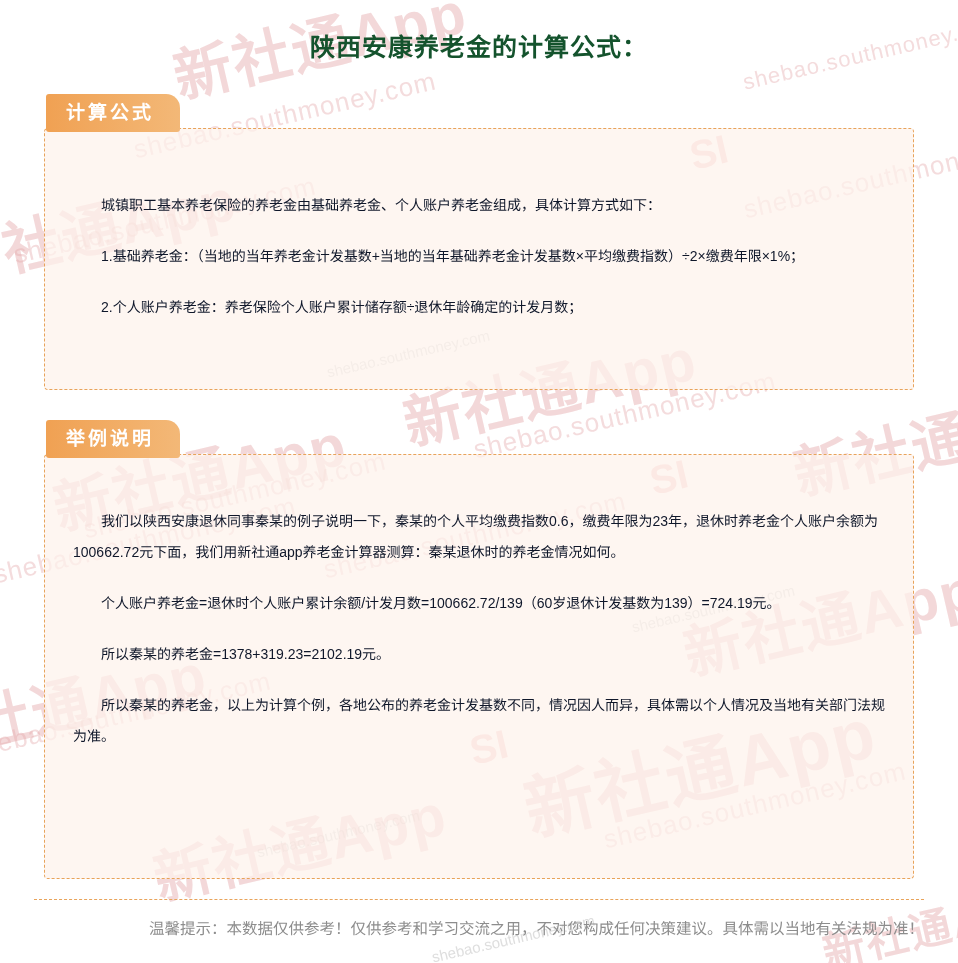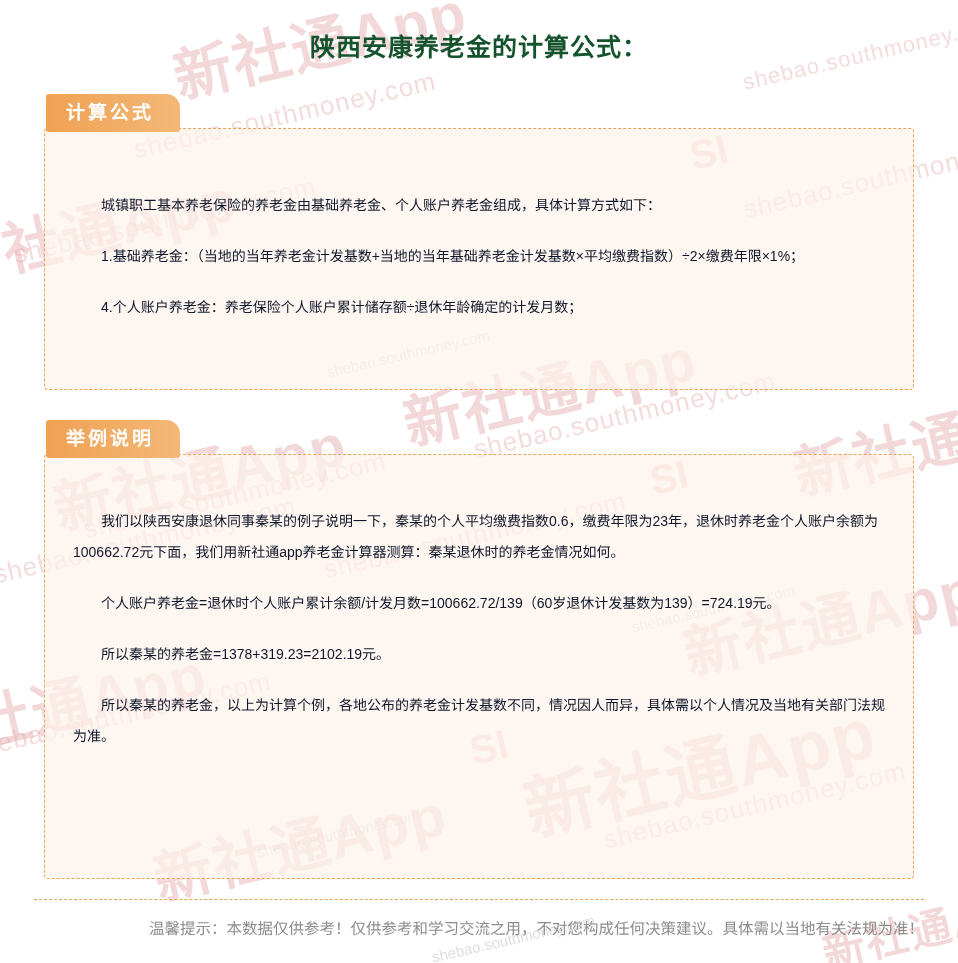--- a/index.html
+++ b/index.html
@@ -157,21 +157,21 @@
 
 <div class="page">
 
   <div class="page-title">陕西安康养老金的计算公式：</div>
 
   <div class="section section-1">
     <div class="section-tab">计算公式</div>
     <div class="section-body body-1">
       <p class="para">城镇职工基本养老保险的养老金由基础养老金、个人账户养老金组成，具体计算方式如下：</p>
       <p class="para">1.基础养老金：（当地的当年养老金计发基数+当地的当年基础养老金计发基数×平均缴费指数）÷2×缴费年限×1%；</p>
-      <p class="para last">4.个人账户养老金：养老保险个人账户累计储存额÷退休年龄确定的计发月数；</p>
+      <p class="para last">2.个人账户养老金：养老保险个人账户累计储存额÷退休年龄确定的计发月数；</p>
     </div>
   </div>
 
   <div class="section section-2">
     <div class="section-tab">举例说明</div>
     <div class="section-body body-2">
       <p class="para">我们以陕西安康退休同事秦某的例子说明一下，秦某的个人平均缴费指数0.6，缴费年限为23年，退休时养老金个人账户余额为100662.72元下面，我们用新社通app养老金计算器测算：秦某退休时的养老金情况如何。</p>
       <p class="para">个人账户养老金=退休时个人账户累计余额/计发月数=100662.72/139（60岁退休计发基数为139）=724.19元。</p>
       <p class="para">所以秦某的养老金=1378+319.23=2102.19元。</p>
       <p class="para last">所以秦某的养老金，以上为计算个例，各地公布的养老金计发基数不同，情况因人而异，具体需以个人情况及当地有关部门法规为准。</p>

